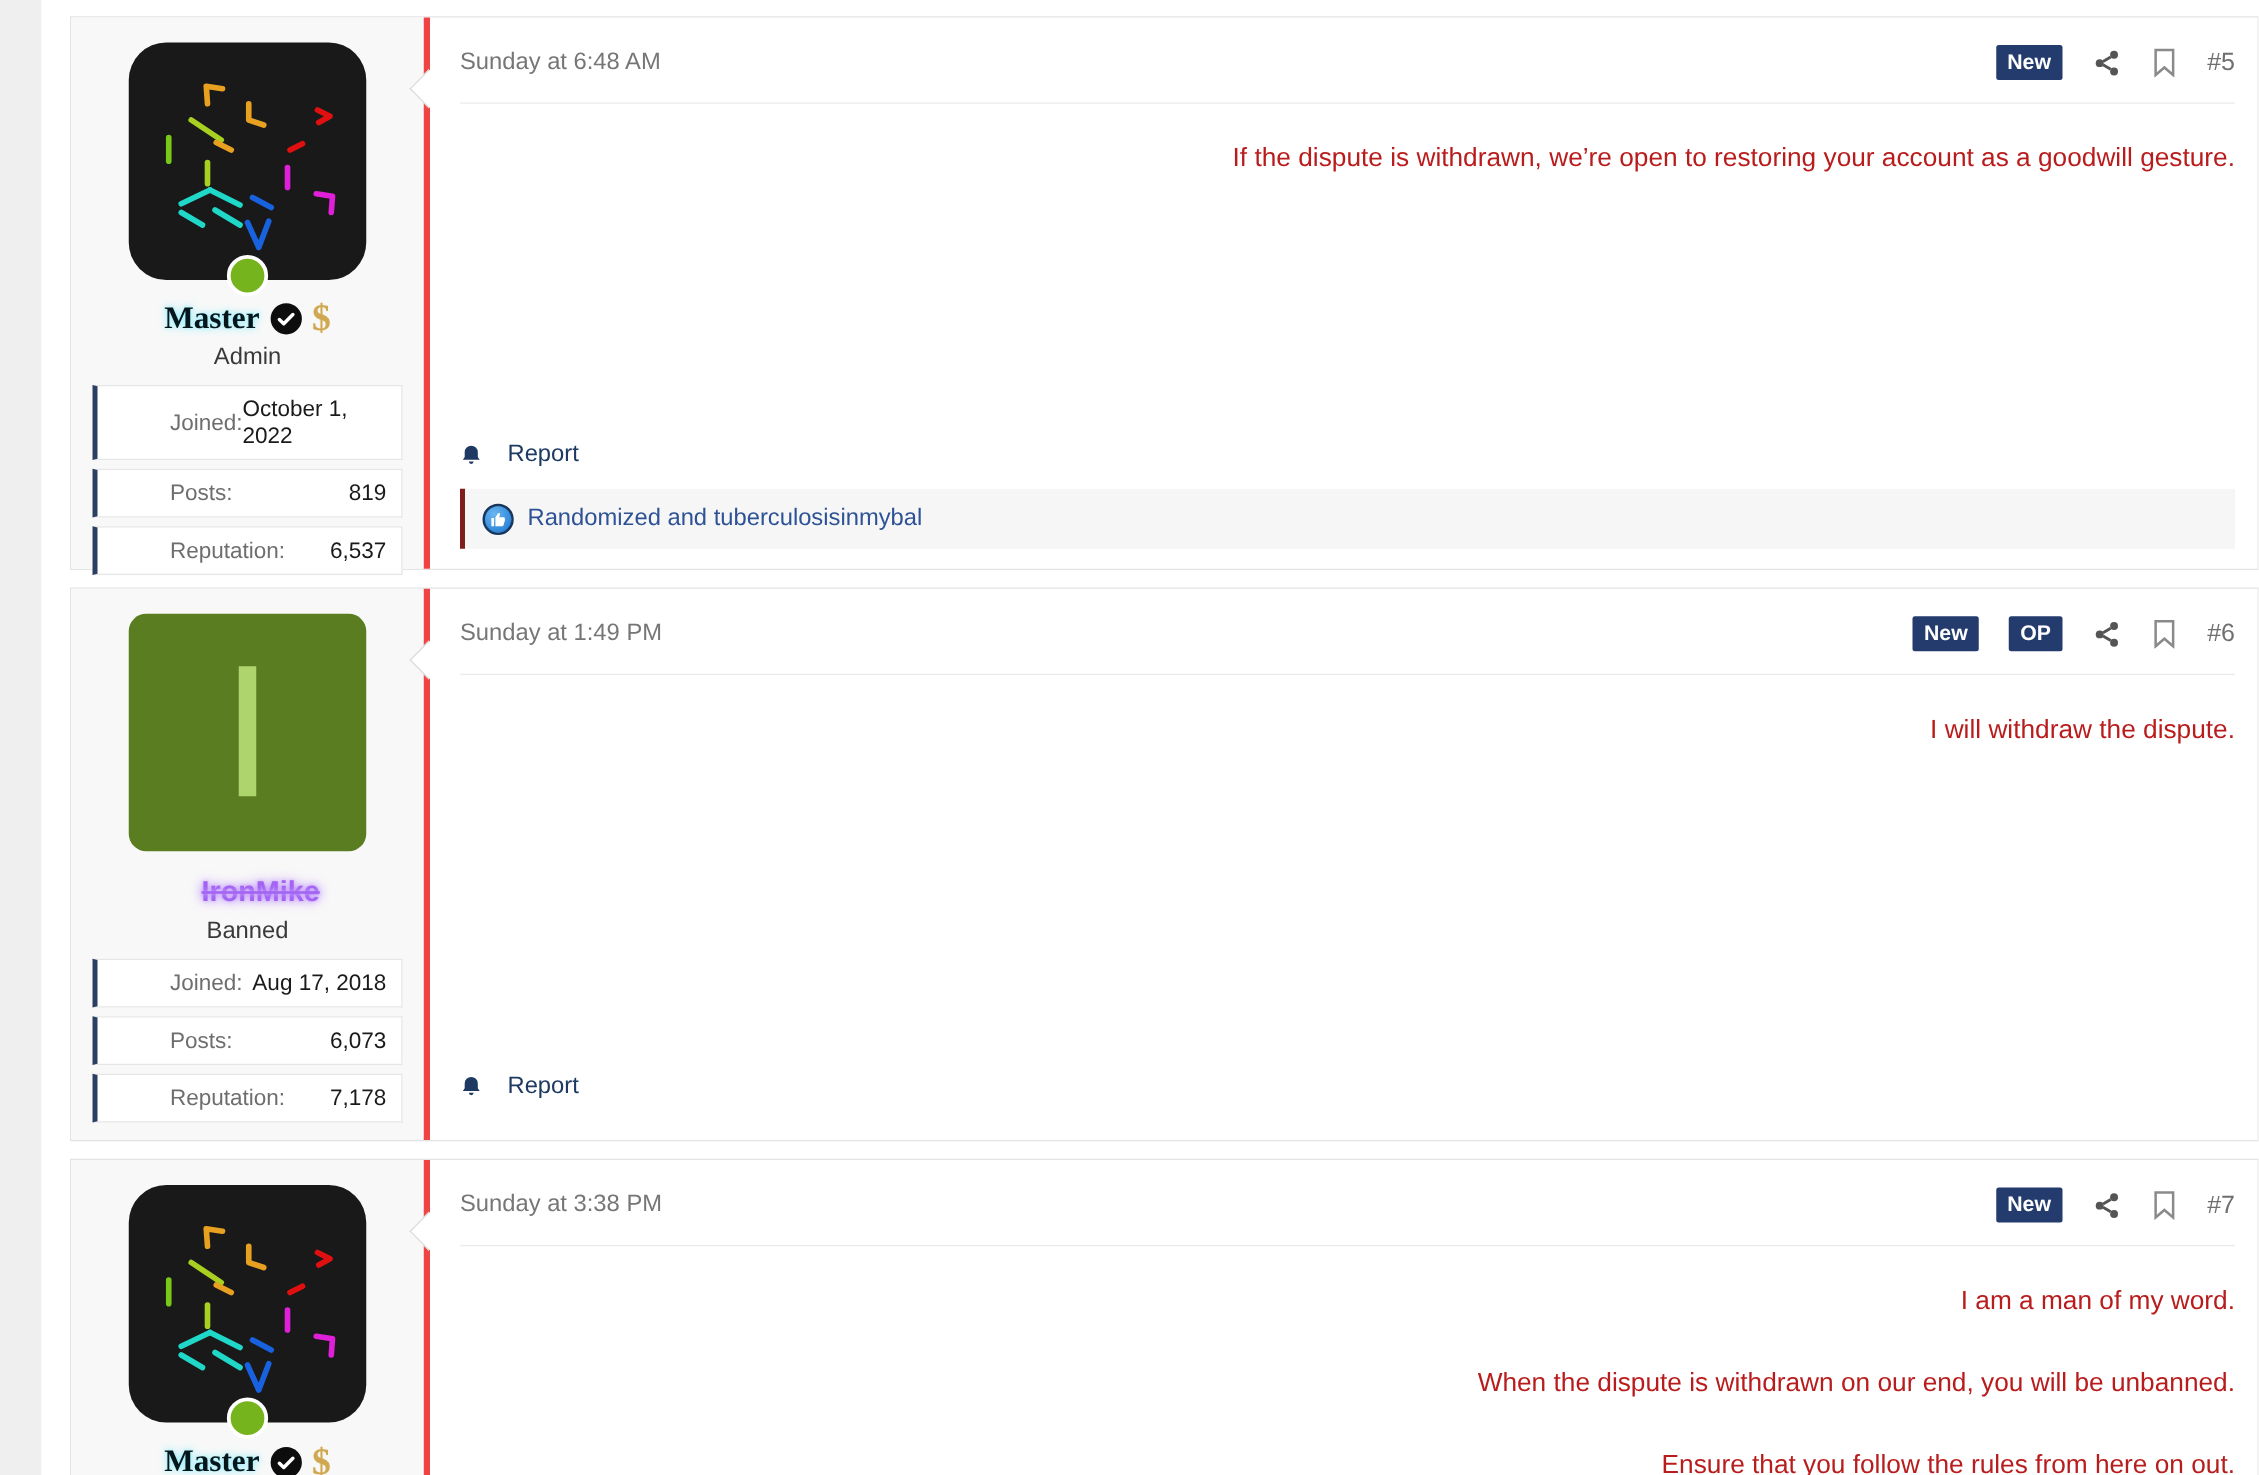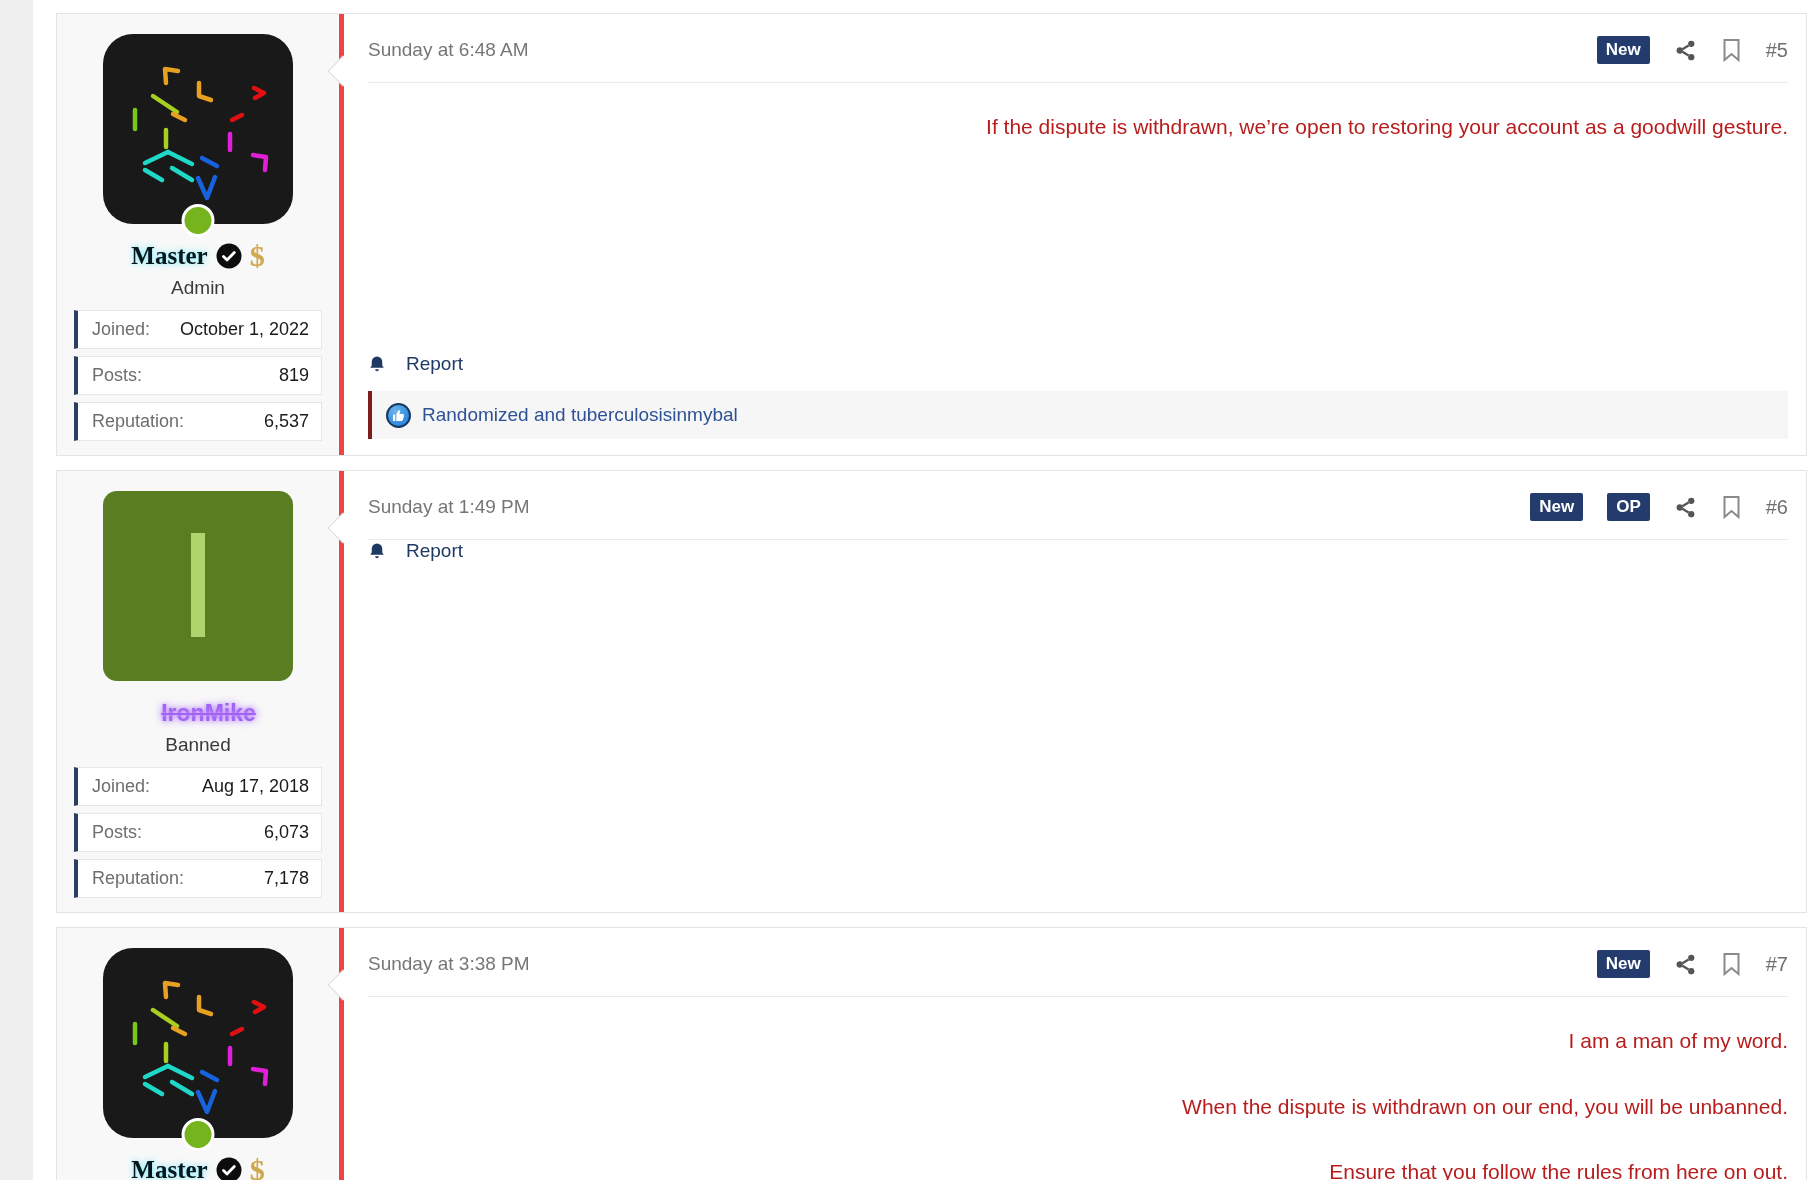--- a/index.html
+++ b/index.html
@@ -35,21 +35,21 @@
     font-weight:bold; font-size:23px; color:#a263f2; text-decoration:line-through;
     text-shadow:0 0 9px #b07bfa, 0 0 3px #d4b2ff; cursor:pointer;margin-left:21px;
   }
   .premium-icon { font-family:"Liberation Serif", serif; font-weight:bold; font-size:30px; color:#cfa851; line-height:1; text-shadow:0 0 1px #efe0b8; }
   .role { margin-top:5px; font-size:19px; color:#3a3a3a; }
   .stats { margin-top:11px; width:248px; display:flex; flex-direction:column; gap:7px; }
   .stat-row {
     display:flex; justify-content:space-between; align-items:center; background:#fff;
     border:1px solid #e6e6e6; border-left:4px solid #2b3f63; padding:8px 12px 8px 14px; font-size:18px;
   }
-  .stat-label { color:#6e6e6e; }
+  .stat-label { color:#6e6e6e;margin-left:44px; }
   .stat-value { color:#1a1a1a; }
 
   
   .content-col { flex:1; position:relative; padding:0 18px 16px 24px; display:flex; flex-direction:column; }
   .tail {
     position:absolute; left:-12px; top:46px; width:22px; height:22px; background:#fff;
     border-left:1px solid #dcdcdc; border-bottom:1px solid #dcdcdc; transform:rotate(45deg);
   }
   .post-header { display:flex; justify-content:space-between; align-items:center; padding:22px 0 18px; border-bottom:1px solid #ebebeb; }
   .timestamp { font-size:19px; color:#767676; cursor:pointer; }
@@ -239,20 +239,23 @@
                 </svg>
             </button>
             <button class="icon-btn">
               <svg width="21" height="24" viewBox="0 0 20 24">
                   <use href="#bookmark-glyph"></use>
                 </svg>
             </button>
             <span class="post-num">#6</span>
           </span>
         </div>
+        <div class="post-body">
+          <p>I will withdraw the dispute.</p>
+        </div>
         <div class="report-row">
           <span class="icon-btn">
             <svg width="18" height="20" viewBox="0 0 24 24">
                 <use href="#bell-glyph"></use>
               </svg>
           </span>
           <span>Report</span>
         </div>
       </div>
     </article>

